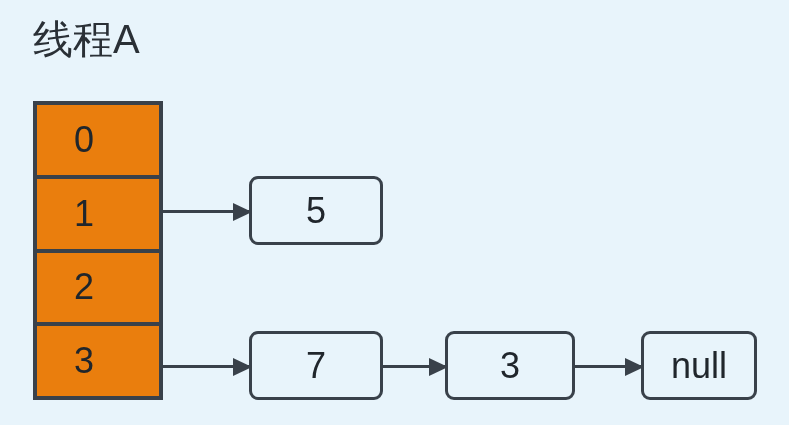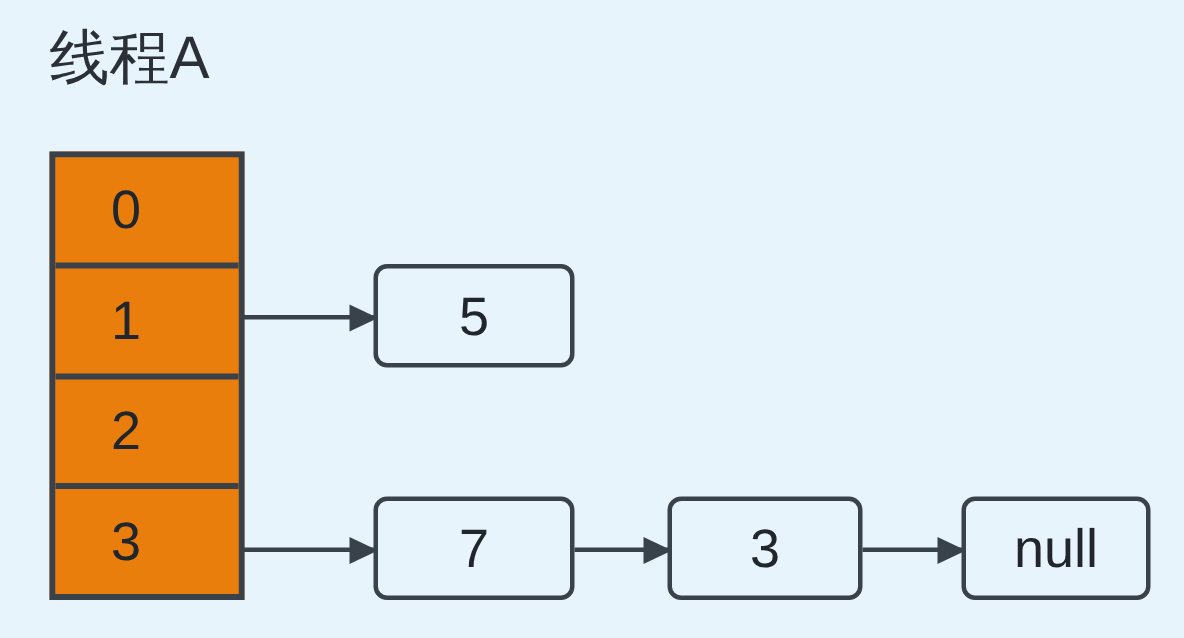--- a/index.html
+++ b/index.html
@@ -77,21 +77,21 @@
   .node span {
     font-size: 36px;
     line-height: 38px;
     color: #20262c;
     display: block;
   }
   
   .node-5    { left: 249px; top: 176px; width: 134px; height: 69px; }
   .node-7    { left: 249px; top: 331px; width: 134px; height: 69px; }
   .node-3    { left: 445px; top: 331px; width: 130px; height: 69px; }
-  .node-null { left: 641px; top: 331px; width: 126px; height: 69px; }
+  .node-null { left: 641px; top: 331px; width: 116px; height: 69px; }
   
   .conn {
     position: absolute;
     height: 3px;
     background: #39414a;
   }
   .conn .head {
     position: absolute;
     right: -1px;
     top: 50%;

